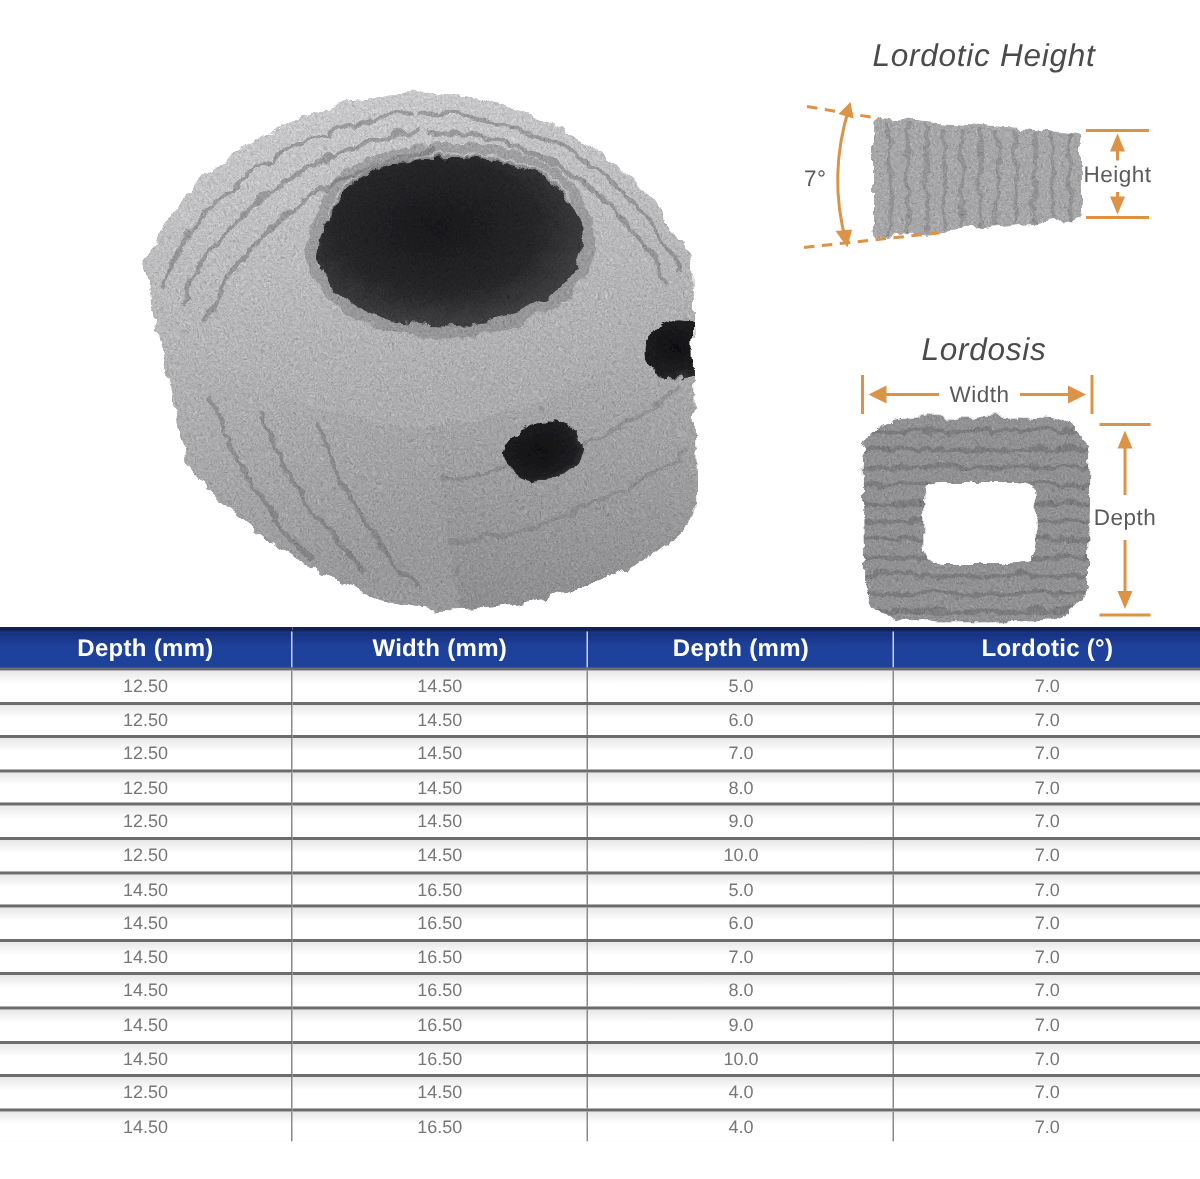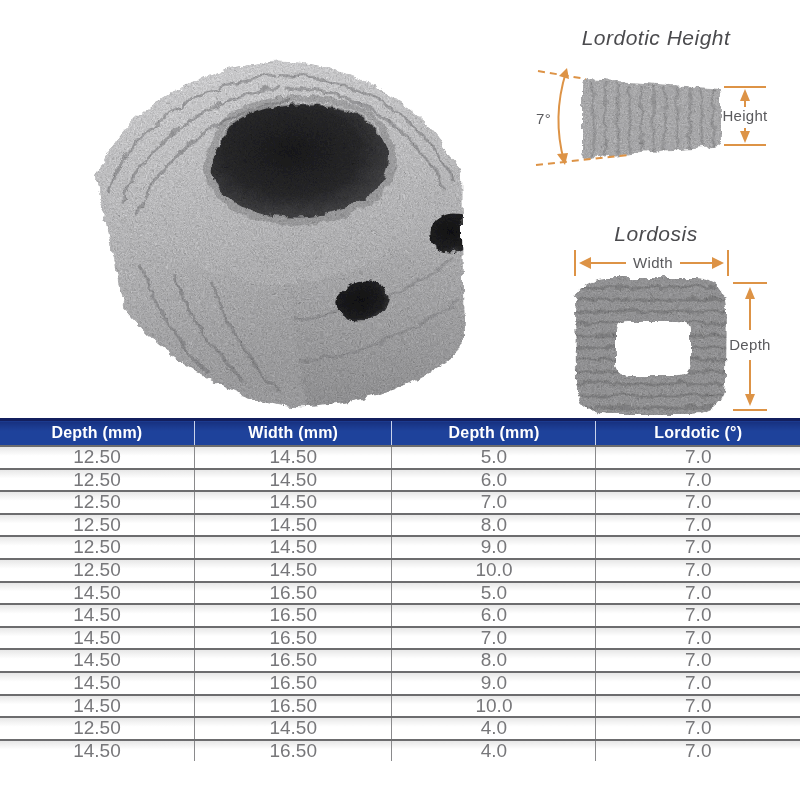--- a/index.html
+++ b/index.html
@@ -39,21 +39,21 @@
   table{width:100%;border-collapse:collapse;table-layout:fixed;}
   thead th{
     background:linear-gradient(180deg,#17307f 0%,var(--header-blue) 40%,var(--header-blue) 100%);
     border-top:3px solid var(--header-blue-dark);
     color:#fff;font-size:16px;font-weight:bold;letter-spacing:.2px;
     height:24px;line-height:24px;padding:0;text-align:center;
   }
   thead th + th{border-left:1px solid #c8d2ea;}
   tbody td{
     height:20.6px;line-height:20.6px;padding:0;text-align:center;
-    color:var(--body-text-gray);font-size:19px;
+    color:var(--body-text-gray);font-size:12px;
     border-top:2px solid var(--row-line-gray);
     background:linear-gradient(180deg,#e7e7e7 0%,#ffffff 42%);
   }
   tbody td + td{border-left:1px solid var(--col-line-gray);}
 </style>
 </head>
 <body>
 
 <div class="stage">
 

